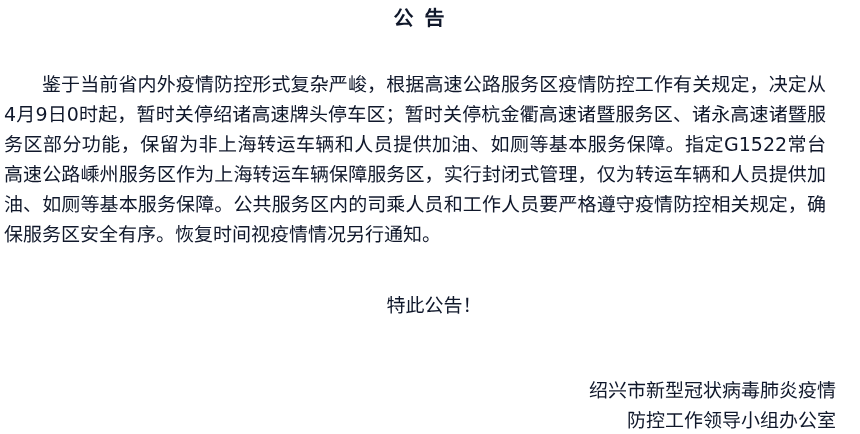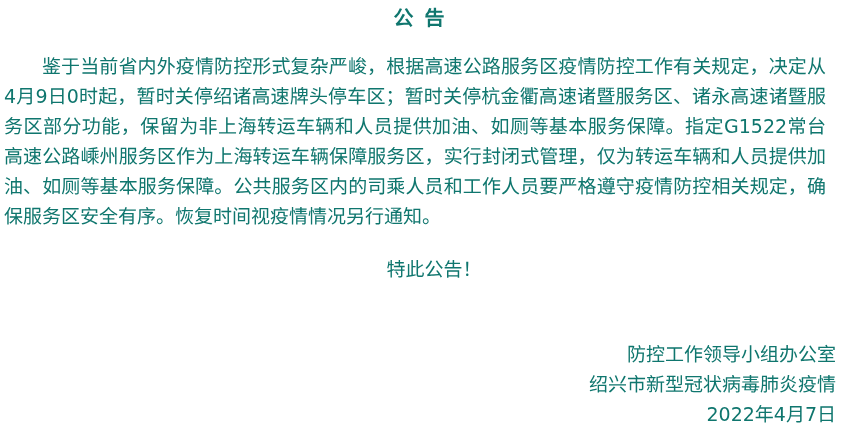--- a/index.html
+++ b/index.html
@@ -1,36 +1,36 @@
 <!DOCTYPE html>
 <html lang="zh-CN"><head>
 <meta charset="utf-8">
 <style>
   html, body { margin: 0; padding: 0; background: #ffffff; }
   .page {
     position: relative;
     width: 860px;
     height: 434px;
     background: #ffffff;
-    color: #0f766e;
+    color: #0f172a;
     font-family: "DejaVu Sans", "Liberation Sans", sans-serif;
     box-sizing: border-box;
     padding: 8px 24px 0 4px;
     overflow: hidden;
   }
   .title {
     margin: 0;
     font-size: 20px;
     line-height: 20px;
     font-weight: bold;
     text-align: center;
     letter-spacing: 2px;
   }
   .body-para {
-    margin: 23px 0 0 0;
+    margin: 41px 0 0 0;
     padding-right: 10px;
     font-size: 19px;
     line-height: 30px;
     text-align: justify;
     text-indent: 2em;
   }
   .closing {
     text-align: center;
   }
   .signature {
@@ -44,17 +44,17 @@
 <body>
 
 <div class="page">
   <h1 class="title">公 告</h1>
 
   <p class="body-para">鉴于当前省内外疫情防控形式复杂严峻，根据高速公路服务区疫情防控工作有关规定，决定从4月9日0时起，暂时关停绍诸高速牌头停车区；暂时关停杭金衢高速诸暨服务区、诸永高速诸暨服务区部分功能，保留为非上海转运车辆和人员提供加油、如厕等基本服务保障。指定G1522常台高速公路嵊州服务区作为上海转运车辆保障服务区，实行封闭式管理，仅为转运车辆和人员提供加油、如厕等基本服务保障。公共服务区内的司乘人员和工作人员要严格遵守疫情防控相关规定，确保服务区安全有序。恢复时间视疫情情况另行通知。</p>
 
   <p class="body-para closing">特此公告！</p>
 
   <div class="signature">
+    <div>绍兴市新型冠状病毒肺炎疫情</div>
     <div>防控工作领导小组办公室</div>
-    <div>绍兴市新型冠状病毒肺炎疫情</div>
     <div>2022年4月7日</div>
   </div>
 </div>
 
 </body></html>

